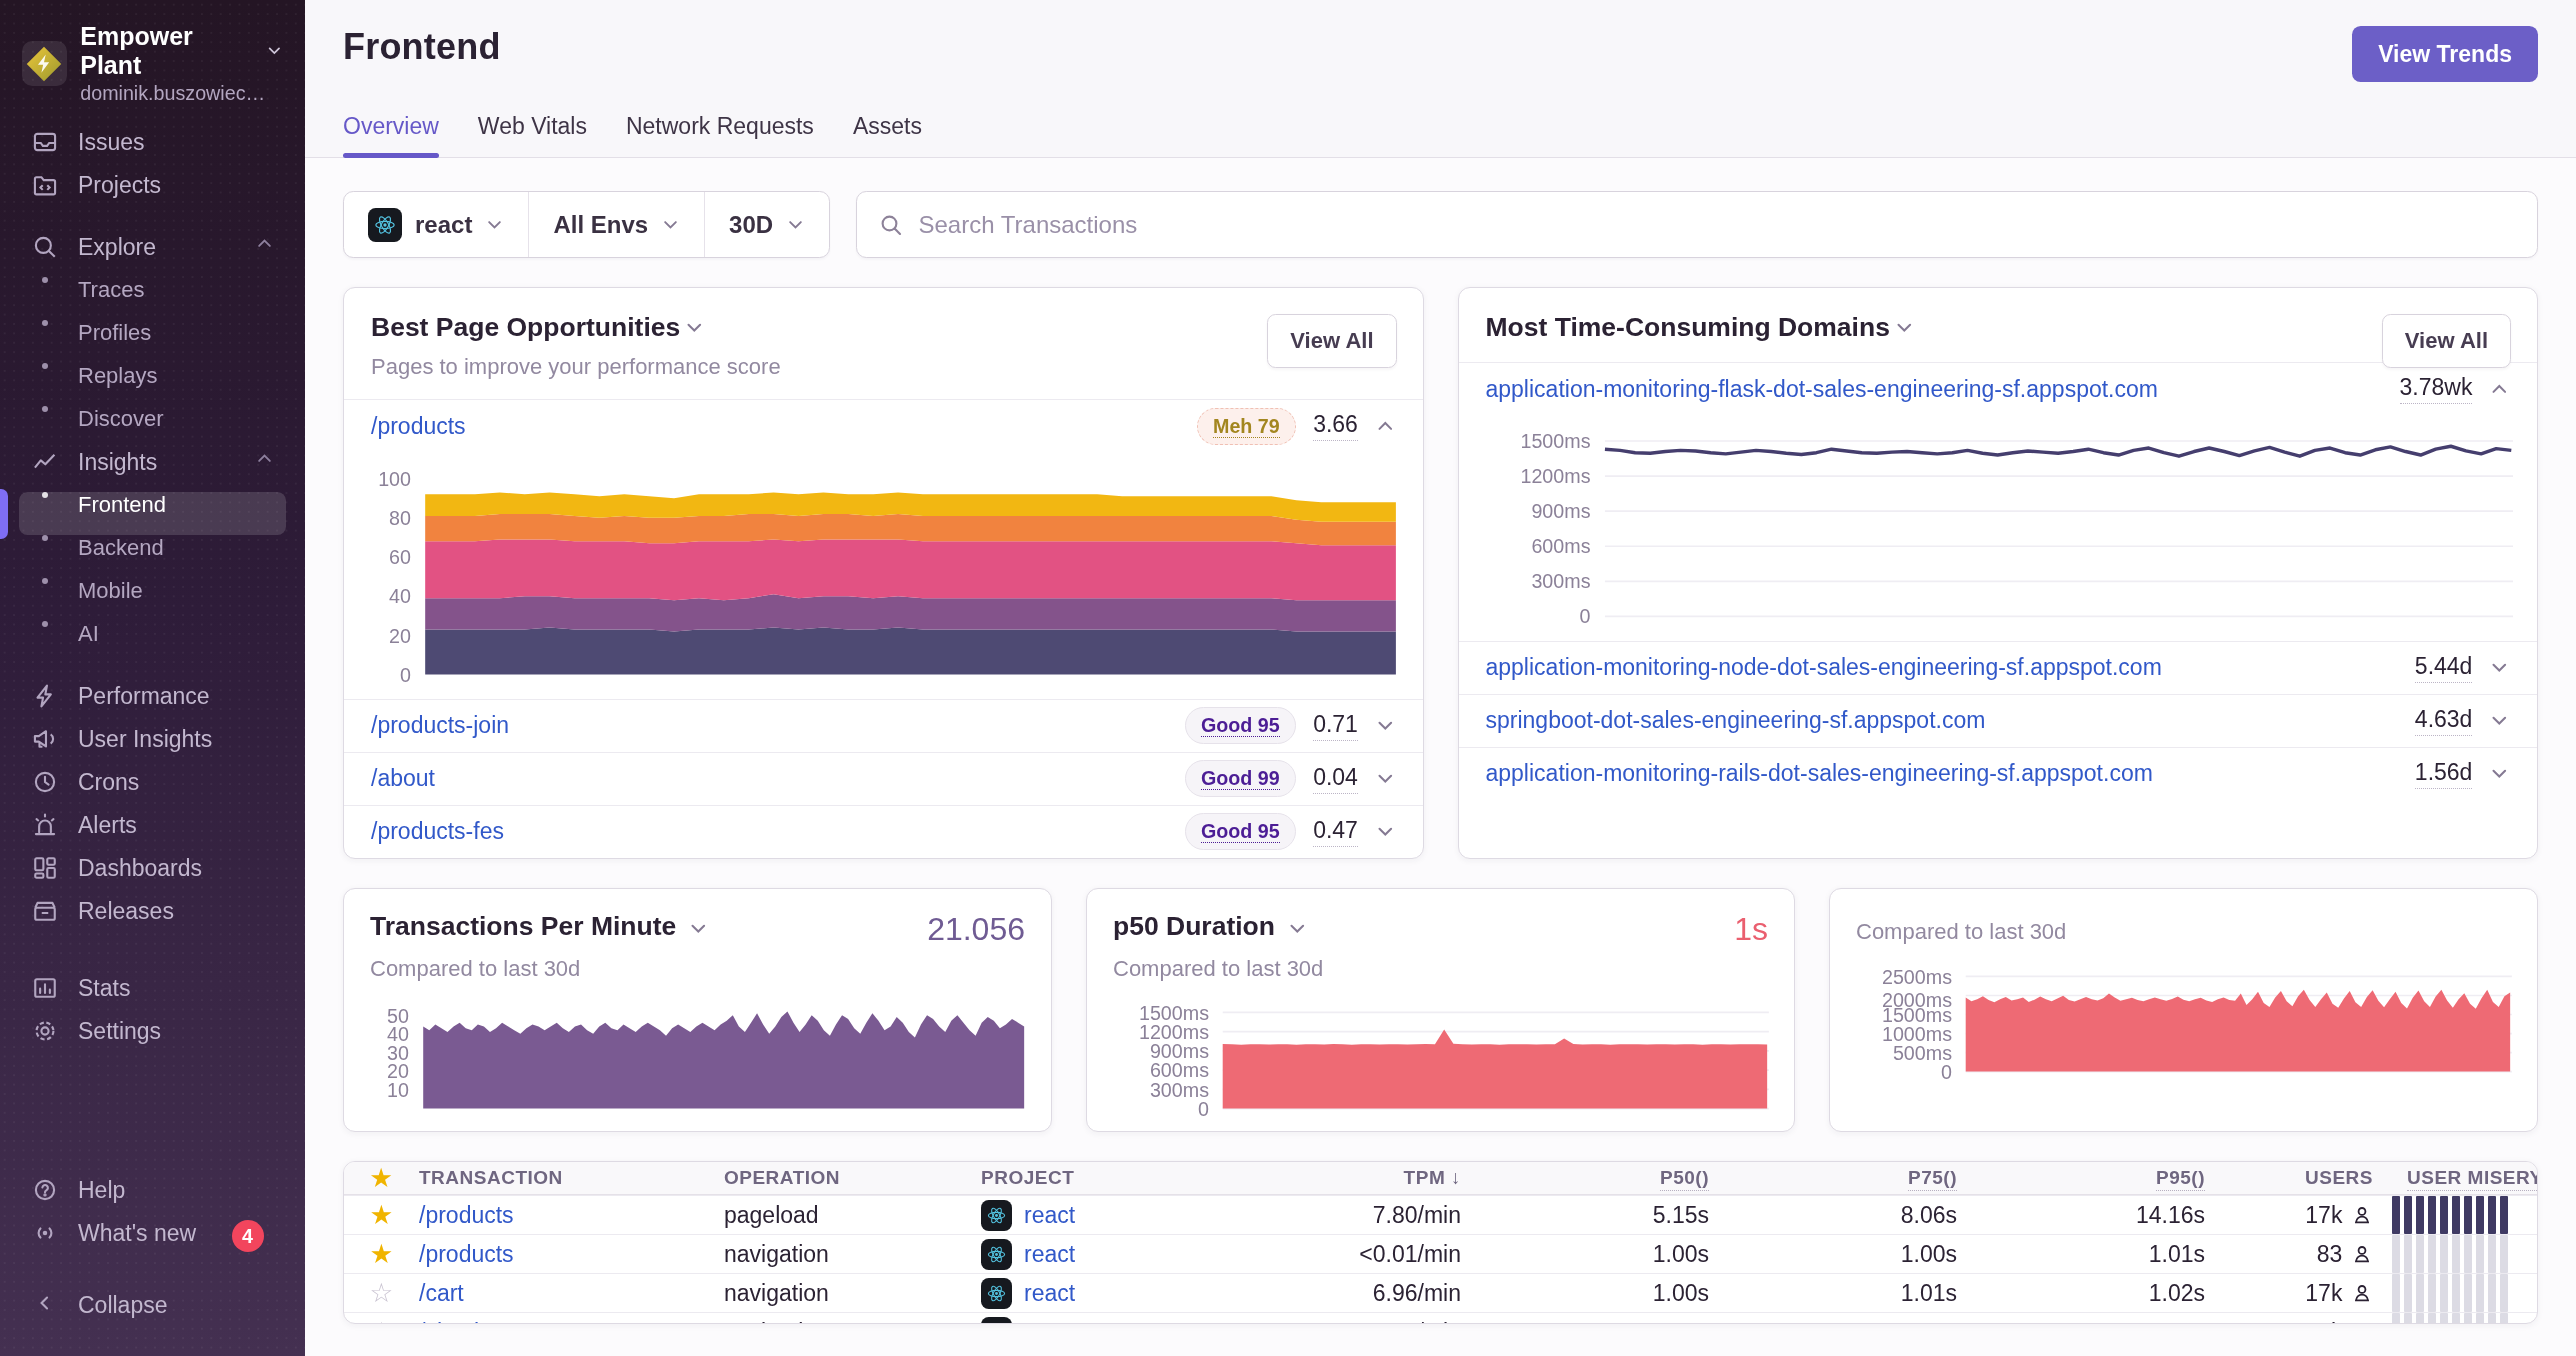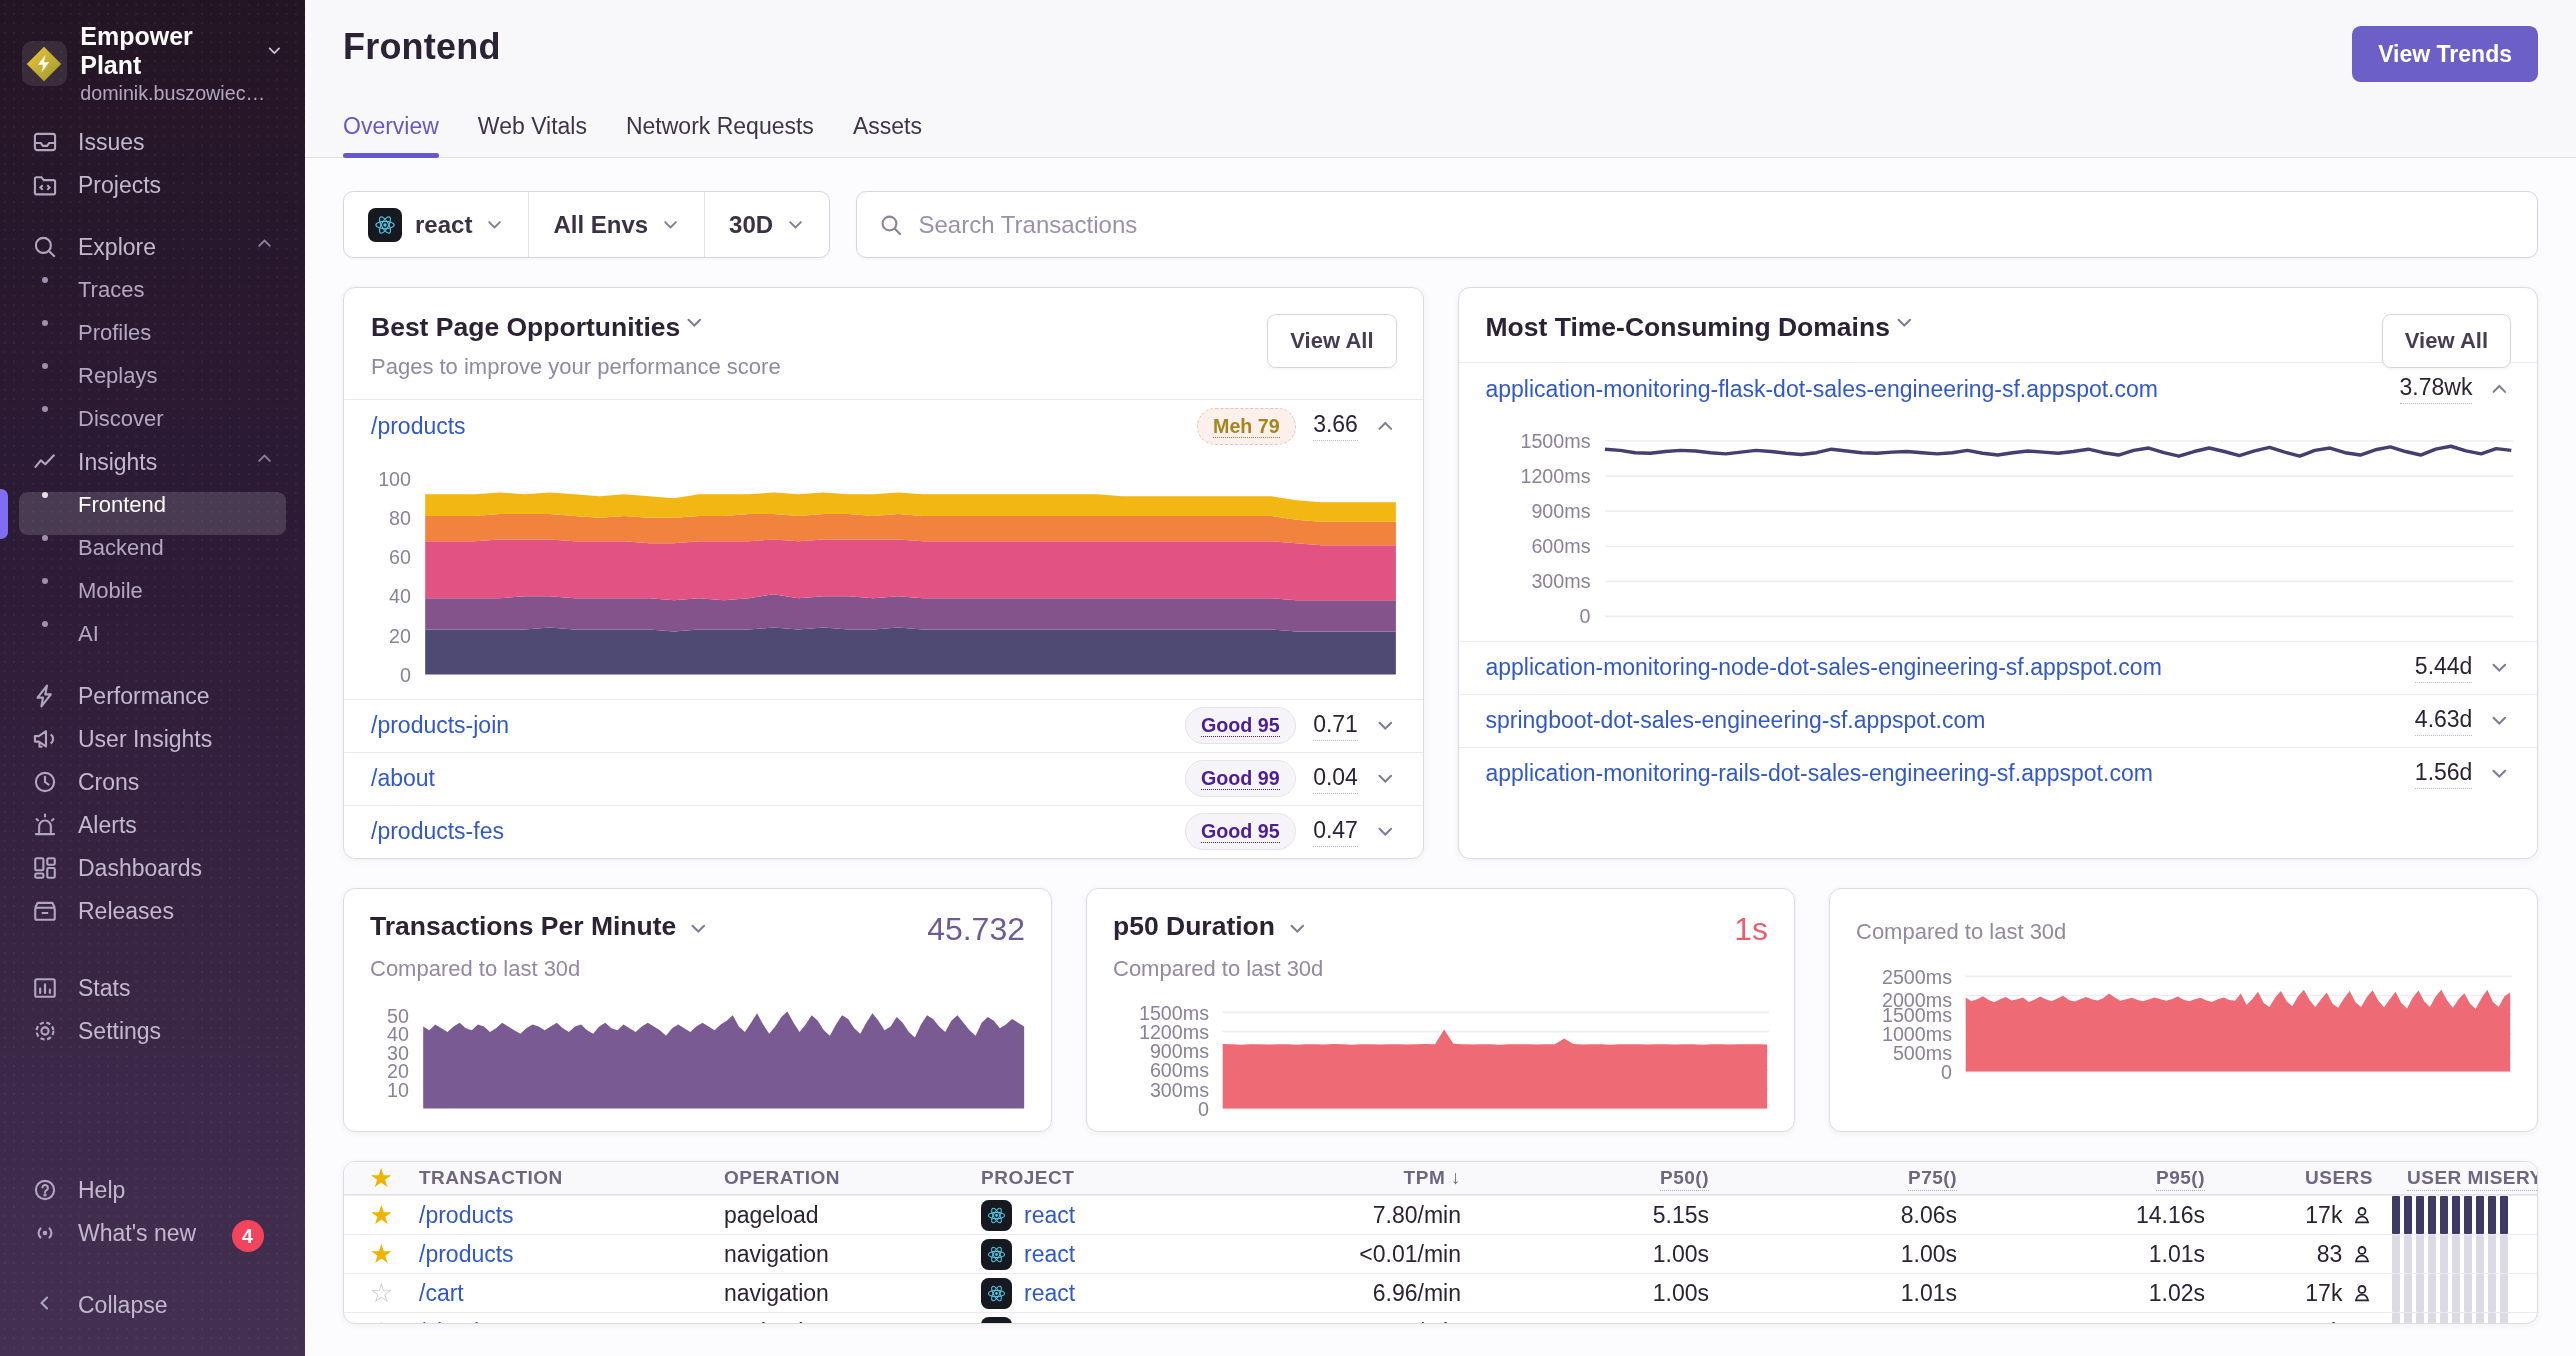--- a/index.html
+++ b/index.html
@@ -63,21 +63,21 @@
   .proj-icon { width:34px; height:34px; border-radius:7.7px; background:#16191f; display:grid; place-items:center; }
   .chev { color:#857a93; }
   .search-box { flex:1; display:flex; align-items:center; gap:15.4px; background:#fff; border:0.9px solid #d8d3dd; border-radius:10.3px; padding:0 22px; box-shadow:0 1.7px 2.6px rgba(43,34,51,.03); }
   .search-box input { flex:1; border:none; outline:none; font-size:24px; font-family:inherit; color:#3a3142; background:transparent; }
   .search-box input::placeholder { color:#9a90a8; }
 
   .grid2 { display:grid; grid-template-columns:1fr 1fr; gap:34px; }
   .grid3 { display:grid; grid-template-columns:1fr 1fr 1fr; gap:34px; }
   .card { background:#fff; border:0.9px solid #dedae3; border-radius:12px; box-shadow:0 1.7px 6.9px rgba(43,34,51,.05); overflow:hidden; display:flex; flex-direction:column; }
   .card-head { padding:24px 27px 19px; position:relative; }
-  .card-title-row { display:flex; gap:4px; font-size:26.5px; font-weight:700; color:#2b2233; cursor:pointer; }
+  .card-title-row { display:flex; align-items:center; gap:4px; font-size:26.5px; font-weight:700; color:#2b2233; cursor:pointer; }
   .card-sub { margin-top:11px; font-size:22px; color:#9289a0; }
   .btn-viewall { position:absolute; right:26px; top:26px; background:#fff; border:0.9px solid #d8d3dd; border-radius:8.6px;
     padding:13px 22px; font-size:22px; font-weight:700; color:#473d52; font-family:inherit; cursor:pointer; box-shadow:0 1.7px 2.6px rgba(43,34,51,.04); }
   .list-row { display:flex; align-items:center; padding:0 27px; height:53px; border-top:0.9px solid #eceaf0; }
   .row-link { color:#3158c9; font-size:23px; cursor:pointer; }
   .row-right { margin-left:auto; display:flex; align-items:center; gap:17px; }
   .pill { border-radius:856px; padding:6px 15.4px; font-size:19.7px; font-weight:700; white-space:nowrap; }
   .pill.meh { background:#fdf0ec; border:1.7px dashed #f0c0b4; color:#a3861f; }
   .pill.good { background:#f6f4f8; border:0.9px solid #e6e2ea; color:#4c1d95; }
   .pill span { border-bottom:1.7px dotted currentColor; }
@@ -533,21 +533,21 @@
       </section>
     </div>
 
     <div class="grid3">
       <section class="card stat-card">
         <div class="stat-title-row">
           <span>Transactions Per Minute</span>
           <svg class="chev" width="20.6" height="20.6" viewBox="0 0 16 16">
               <path d="M3.5 6l4.5 4.5L12.5 6" fill="none" stroke="currentColor" stroke-width="1.6" stroke-linecap="round"></path>
             </svg>
-          <span class="stat-value purple">45.732</span>
+          <span class="stat-value purple">21.056</span>
         </div>
         <div class="stat-sub">Compared to last 30d</div>
         <div class="chart stat-chart">
             <svg width="656" height="113" viewBox="0 0 766 132">
               <polygon points="62,128 62,31.999999999999993 69.0909090909091,36.36363636363636 76.18181818181819,29.818181818181813 83.27272727272728,34.18181818181817 90.36363636363636,38.54545454545455 97.45454545454545,31.999999999999993 104.54545454545455,27.636363636363644 111.63636363636363,34.18181818181817 118.72727272727272,36.36363636363636 125.81818181818181,29.818181818181813 132.9090909090909,31.999999999999993 140,38.54545454545455 147.0909090909091,34.18181818181817 154.1818181818182,27.636363636363644 161.27272727272725,31.999999999999993 168.36363636363637,36.36363636363636 175.45454545454544,40.72727272727273 182.54545454545456,34.18181818181817 189.63636363636363,29.818181818181813 196.72727272727272,31.999999999999993 203.8181818181818,36.36363636363636 210.9090909090909,31.999999999999993 218,27.636363636363644 225.0909090909091,34.18181818181817 232.1818181818182,38.54545454545455 239.27272727272728,31.999999999999993 246.36363636363637,29.818181818181813 253.45454545454547,36.36363636363636 260.5454545454545,40.72727272727273 267.6363636363636,31.999999999999993 274.72727272727275,27.636363636363644 281.8181818181818,34.18181818181817 288.9090909090909,36.36363636363636 296,29.818181818181813 303.0909090909091,34.18181818181817 310.1818181818182,38.54545454545455 317.27272727272725,31.999999999999993 324.3636363636364,27.636363636363644 331.45454545454544,31.999999999999993 338.54545454545456,36.36363636363636 345.6363636363636,42.90909090909091 352.72727272727275,34.18181818181817 359.8181818181818,29.818181818181813 366.90909090909093,34.18181818181817 374,38.54545454545455 381.09090909090907,31.999999999999993 388.1818181818182,27.636363636363644 395.27272727272725,31.999999999999993 402.3636363636364,36.36363636363636 409.45454545454544,29.818181818181813 416.54545454545456,25.45454545454546 423.6363636363636,18.909090909090914 430.72727272727275,31.999999999999993 437.8181818181818,38.54545454545455 444.90909090909093,27.636363636363644 452,16.72727272727273 459.09090909090907,29.818181818181813 466.1818181818182,40.72727272727273 473.27272727272725,31.999999999999993 480.3636363636364,21.090909090909093 487.45454545454544,14.545454545454547 494.54545454545456,27.636363636363644 501.6363636363636,38.54545454545455 508.72727272727275,29.818181818181813 515.8181818181818,18.909090909090914 522.909090909091,25.45454545454546 530,36.36363636363636 537.090909090909,42.90909090909091 544.1818181818182,29.818181818181813 551.2727272727273,18.909090909090914 558.3636363636364,23.272727272727277 565.4545454545455,34.18181818181817 572.5454545454545,40.72727272727273 579.6363636363636,27.636363636363644 586.7272727272727,16.72727272727273 593.8181818181819,25.45454545454546 600.9090909090909,36.36363636363636 608,31.999999999999993 615.0909090909091,21.090909090909093 622.1818181818181,27.636363636363644 629.2727272727273,38.54545454545455 636.3636363636364,45.09090909090909 643.4545454545455,29.818181818181813 650.5454545454545,18.909090909090914 657.6363636363636,23.272727272727277 664.7272727272727,31.999999999999993 671.8181818181819,38.54545454545455 678.9090909090909,25.45454545454546 686,18.909090909090914 693.0909090909091,27.636363636363644 700.1818181818181,36.36363636363636 707.2727272727273,42.90909090909091 714.3636363636364,27.636363636363644 721.4545454545455,21.090909090909093 728.5454545454545,25.45454545454546 735.6363636363636,34.18181818181817 742.7272727272727,29.818181818181813 749.8181818181819,23.272727272727277 756.9090909090909,27.636363636363644 764,31.999999999999993 764,128" fill="#7a5a92"></polygon>
             </svg>
             <span class="ytick" style="top: 3.3px; width: 39px;">50</span>
             <span class="ytick" style="top: 22px; width: 39px;">40</span>
             <span class="ytick" style="top: 41px; width: 39px;">30</span>
             <span class="ytick" style="top: 59px; width: 39px;">20</span>

